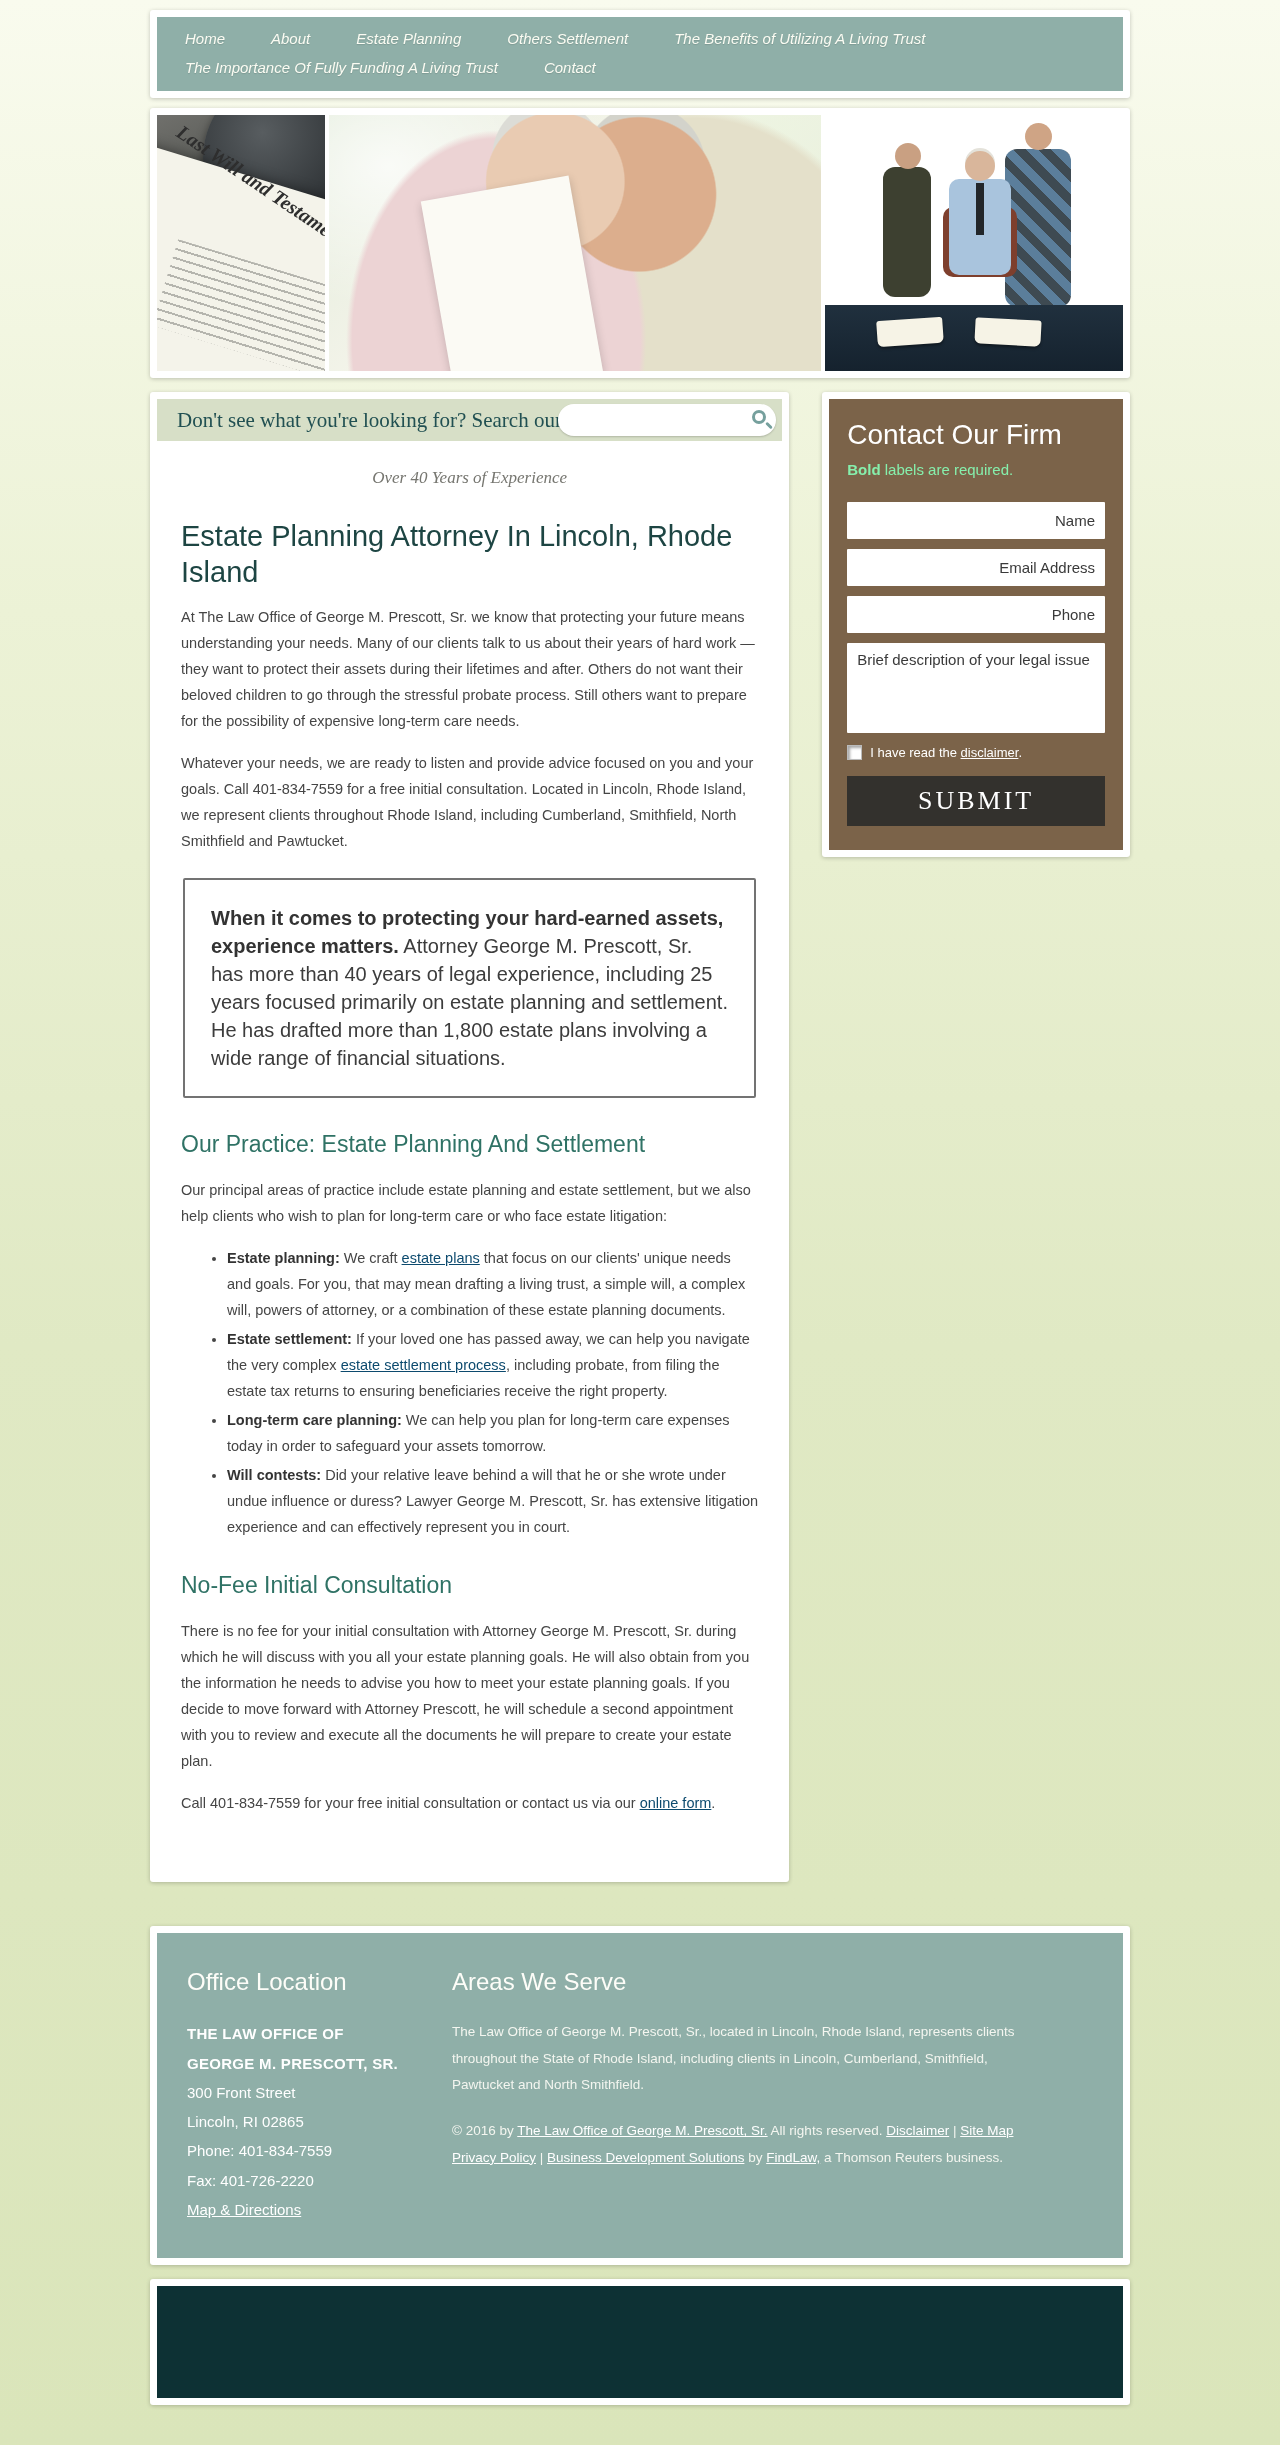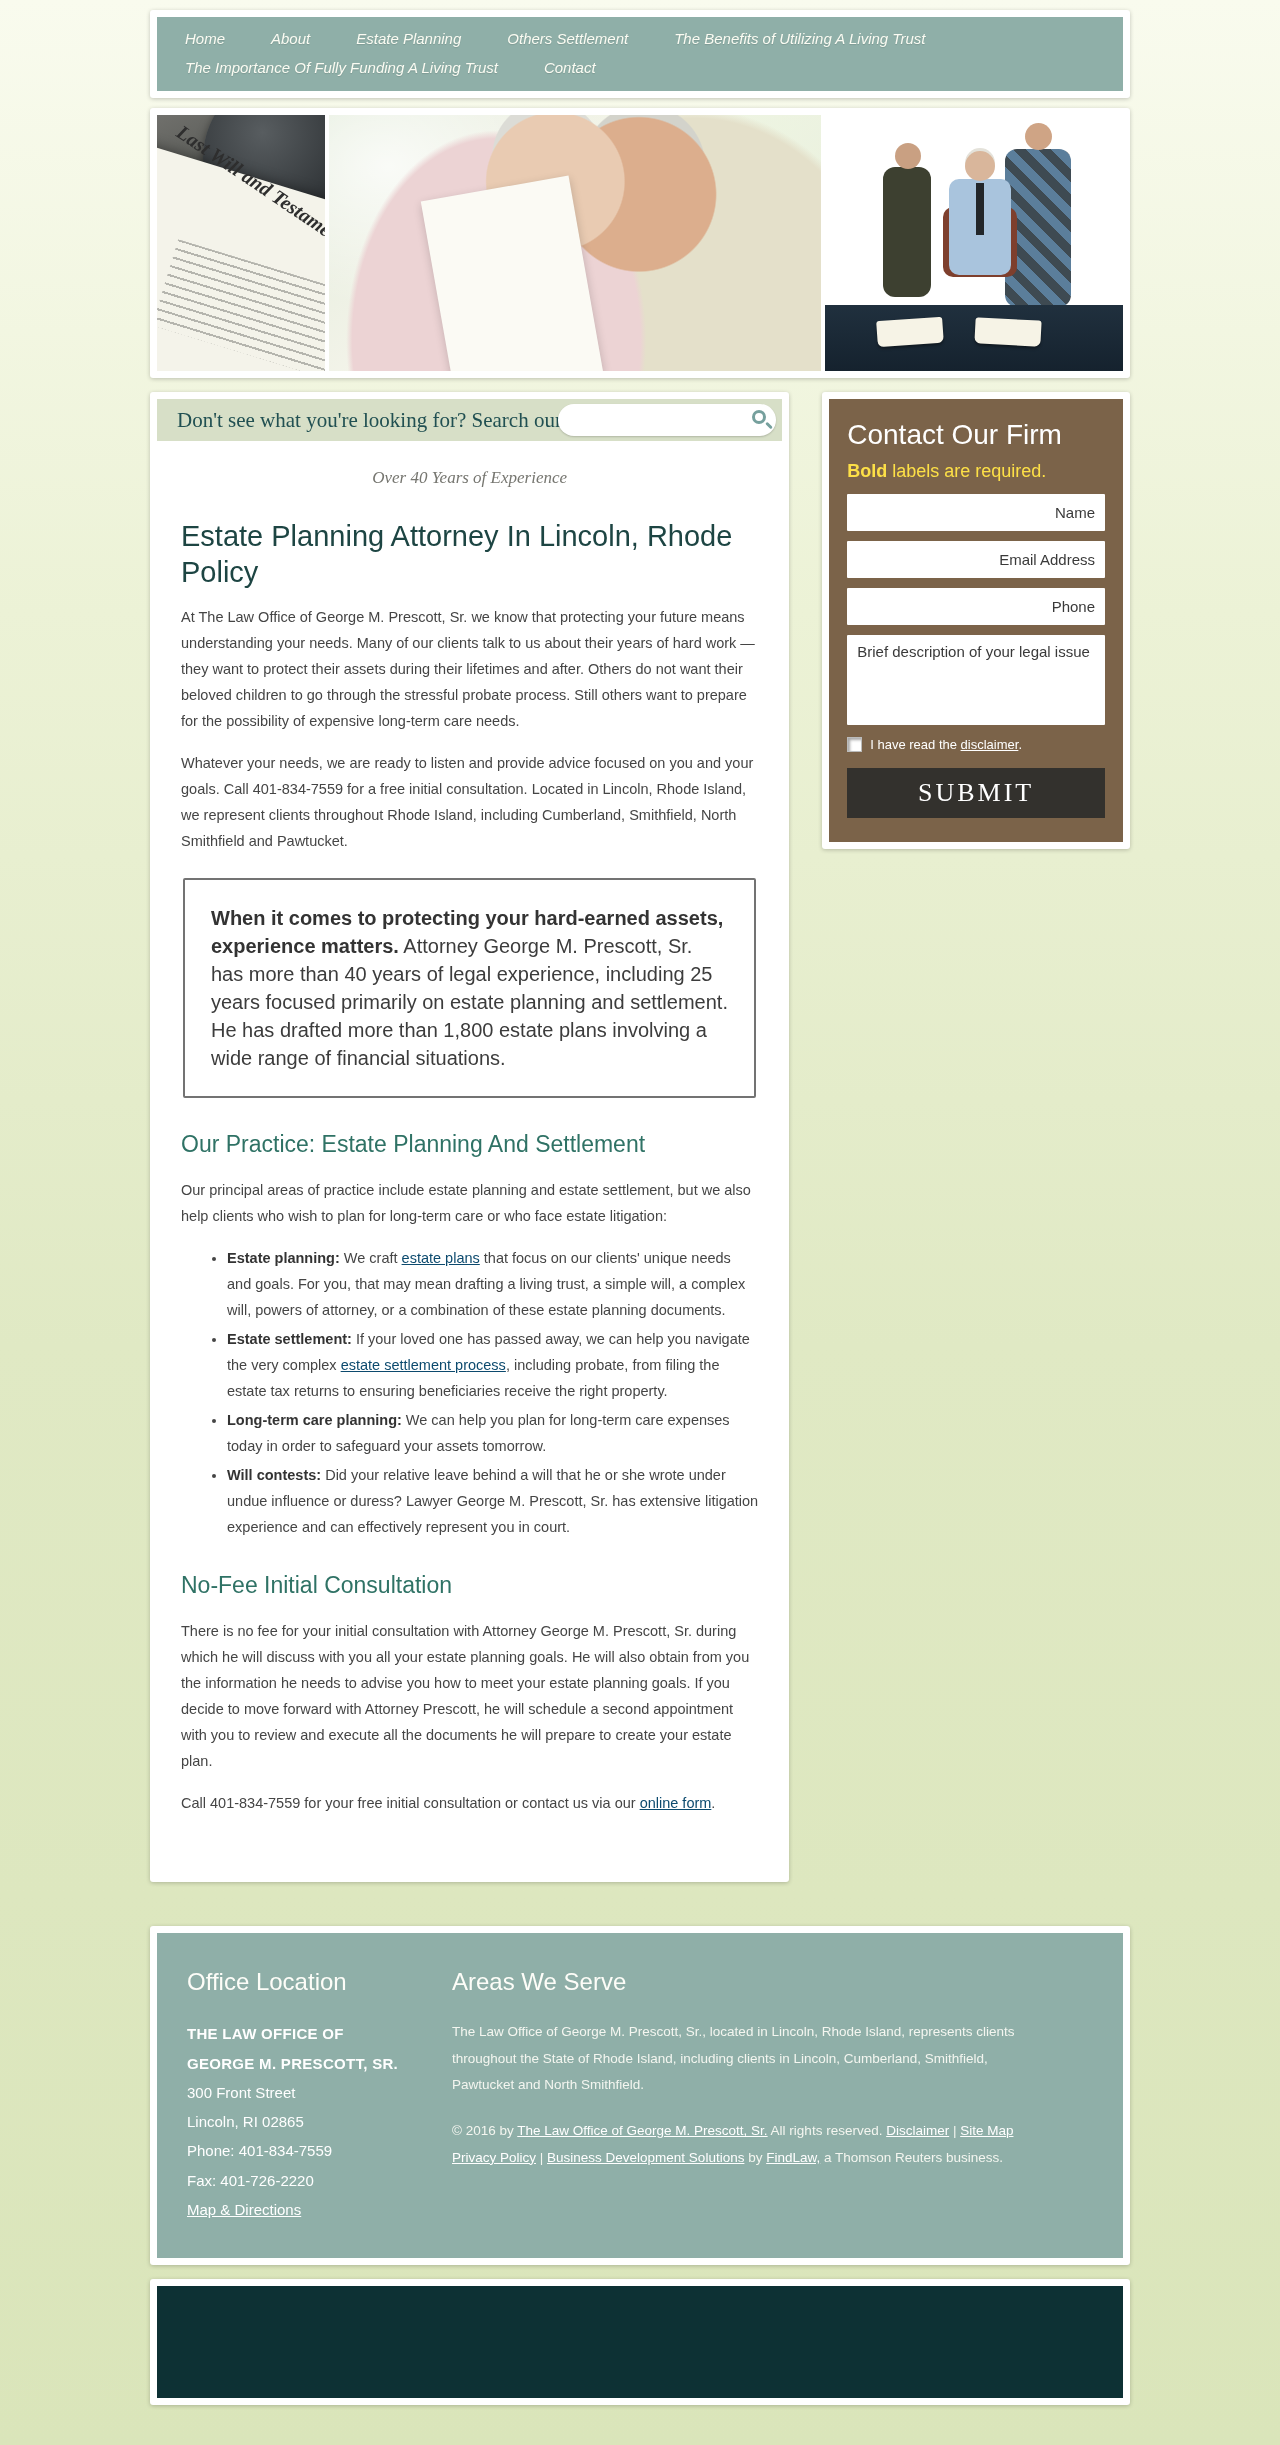--- a/index.html
+++ b/index.html
@@ -103,21 +103,21 @@
   h2.sec-h2 { font-weight:400; font-size:23px; color:#2f7265; margin:24px 0 12px; }
   ul.practice { margin:6px 0 14px 46px; }
   ul.practice li { margin-bottom:3px; }
   a.tlink { color:#0c4a6e; text-decoration:underline; cursor:pointer; }
   .content b { color:#333; }
 
   
   .frame.sidebox { width:310px; }
   .side-inner { background:#7b6349; padding:20px 18px 24px; }
   .side-title { color:#fff; font-size:28px; font-weight:400; margin-bottom:10px; }
-  .required-note { color:#fde047; font-size:18px; margin-bottom:12px; }
+  .required-note { color:#86efac; font-size:15px; margin-bottom:24px; }
   .f-input { display:block; width:100%; height:37px; border:none; outline:none; margin-bottom:10px;
     padding:0 10px; font-size:15px; font-family:"Liberation Sans", sans-serif; border-radius:1px;text-align:right; }
   .f-area { display:block; width:100%; height:90px; border:none; outline:none; margin-bottom:12px;
     padding:8px 10px; font-size:15px; font-family:"Liberation Sans", sans-serif; resize:none; border-radius:1px; }
   .f-input::placeholder, .f-area::placeholder { color:#3a3a3a; opacity:1; }
   .chk-row { display:flex; align-items:center; gap:8px; color:#fff; font-size:13px; margin:2px 0 16px; }
   .chk { appearance:none; width:15px; height:15px; background:#fff; border:1px solid #bbb;
     box-shadow:inset 2px 2px 3px rgba(0,0,0,.35); cursor:pointer; }
   .chk-row a { color:#fff; text-decoration:underline; cursor:pointer; }
   .submit-btn { display:block; width:100%; height:50px; background:#33312d; border:none; color:#fff;
@@ -184,21 +184,21 @@
       <div class="searchbar">
         <div class="search-label">Don't see what you're looking for? Search our site</div>
         <div class="search-pill">
           <input class="search-input" type="text" value="" style="">
           <span class="mag"></span>
         </div>
       </div>
 
       <div class="content">
         <div class="tagline">Over 40 Years of Experience</div>
-        <h1 class="page-h1">Estate Planning Attorney In Lincoln, Rhode Policy</h1>
+        <h1 class="page-h1">Estate Planning Attorney In Lincoln, Rhode Island</h1>
 
         <p>At The Law Office of George M. Prescott, Sr. we know that protecting your future means understanding your needs. Many of our clients talk to us about their years of hard work — they want to protect their assets during their lifetimes and after. Others do not want their beloved children to go through the stressful probate process. Still others want to prepare for the possibility of expensive long-term care needs.</p>
         <p>Whatever your needs, we are ready to listen and provide advice focused on you and your goals. Call 401-834-7559 for a free initial consultation. Located in Lincoln, Rhode Island, we represent clients throughout Rhode Island, including Cumberland, Smithfield, North Smithfield and Pawtucket.</p>
 
         <div class="callout">
           <b>When it comes to protecting your hard-earned assets, experience matters.</b><span> Attorney George M. Prescott, Sr. has more than 40 years of legal experience, including 25 years focused primarily on estate planning and settlement. He has drafted more than 1,800 estate plans involving a wide range of financial situations.</span>
         </div>
 
         <h2 class="sec-h2">Our Practice: Estate Planning And Settlement</h2>
         <p>Our principal areas of practice include estate planning and estate settlement, but we also help clients who wish to plan for long-term care or who face estate litigation:</p>

